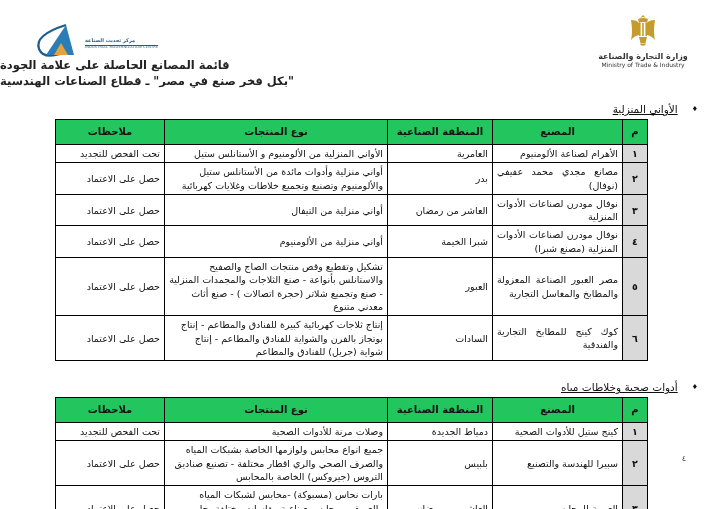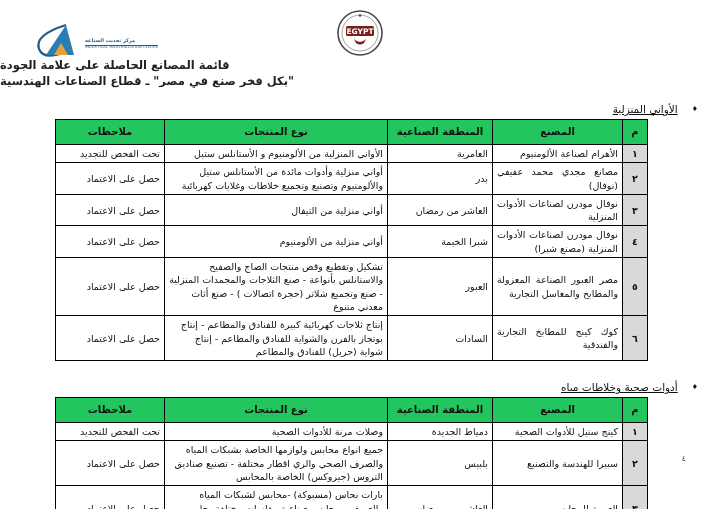--- a/index.html
+++ b/index.html
@@ -62,31 +62,38 @@
       <path d="M36 3 Q4 13 9 27 Q13 37 30 32" fill="none" stroke="#1c5f8f" stroke-width="2.2"></path>
       <path d="M36 3 L44 33 L16 33 Z" fill="#2a7db5"></path>
       <path d="M24 33 L31 21 L38 33 Z" fill="#e8a13a"></path>
     </svg>
     <div class="imc-text">
       <span class="ar">مركز تحديث الصناعة</span>
       <span class="en">INDUSTRIAL MODERNIZATION CENTRE</span>
     </div>
   </div>
 
-  <div class="logo-center">
-    <svg class="stamp-wrap" viewBox="0 0 48 50">
-      <circle cx="24" cy="25" r="22" fill="none" stroke="#4a4a4a" stroke-width="1.6"></circle>
-      <circle cx="24" cy="25" r="18" fill="none" stroke="#8a8a8a" stroke-width="0.8"></circle>
-      <circle cx="24" cy="7.5" r="1.2" fill="#4a4a4a"></circle>
-      <rect x="10" y="18" width="28" height="10" rx="1.5" fill="#7a1f1f"></rect>
-      <text x="24" y="25.8" font-size="7.5" font-weight="bold" fill="#ffffff" text-anchor="middle" font-family="DejaVu Sans, sans-serif">EGYPT</text>
-      <path d="M18 31 q6 6 12 0 l-2 4 q-4 3 -8 0 z" fill="#7a1f1f"></path>
+
+  <div class="logo-right">
+    <svg width="30" height="32" viewBox="0 0 30 32">
+      <g fill="#c59b2d">
+        <path d="M15 1 l3 3 -3 -1 -3 1 z"></path>
+        <path d="M10 5 q5 -2 10 0 l-1 4 q-4 -2 -8 0 z"></path>
+        <path d="M3 6 q6 0 8 3 l0 12 q-5 1 -8 5 q2 -8 0 -20z"></path>
+        <path d="M27 6 q-6 0 -8 3 l0 12 q5 1 8 5 q-2 -8 0 -20z"></path>
+        <rect x="11" y="9" width="1.6" height="13"></rect>
+        <rect x="14.2" y="9" width="1.6" height="13"></rect>
+        <rect x="17.4" y="9" width="1.6" height="13"></rect>
+        <path d="M11 23 h8 l-1.5 6 h-5 z"></path>
+        <path d="M12 29.5 h6 l-1 2 h-4 z"></path>
+      </g>
     </svg>
+    <div class="ministry-ar">وزارة التجارة والصناعة</div>
+    <div class="ministry-en">Ministry of Trade &amp; Industry</div>
   </div>
-
 
   <div class="doc-title">
     <div class="l1">قائمة المصانع الحاصلة على علامة الجودة</div>
     <div class="l2">"بكل فخر صنع في مصر" ـ قطاع الصناعات الهندسية</div>
   </div>
 </div>
 
 <div class="section-heading">
   <span class="bullet">♦</span><span class="txt">الأواني المنزلية</span>
 </div>

